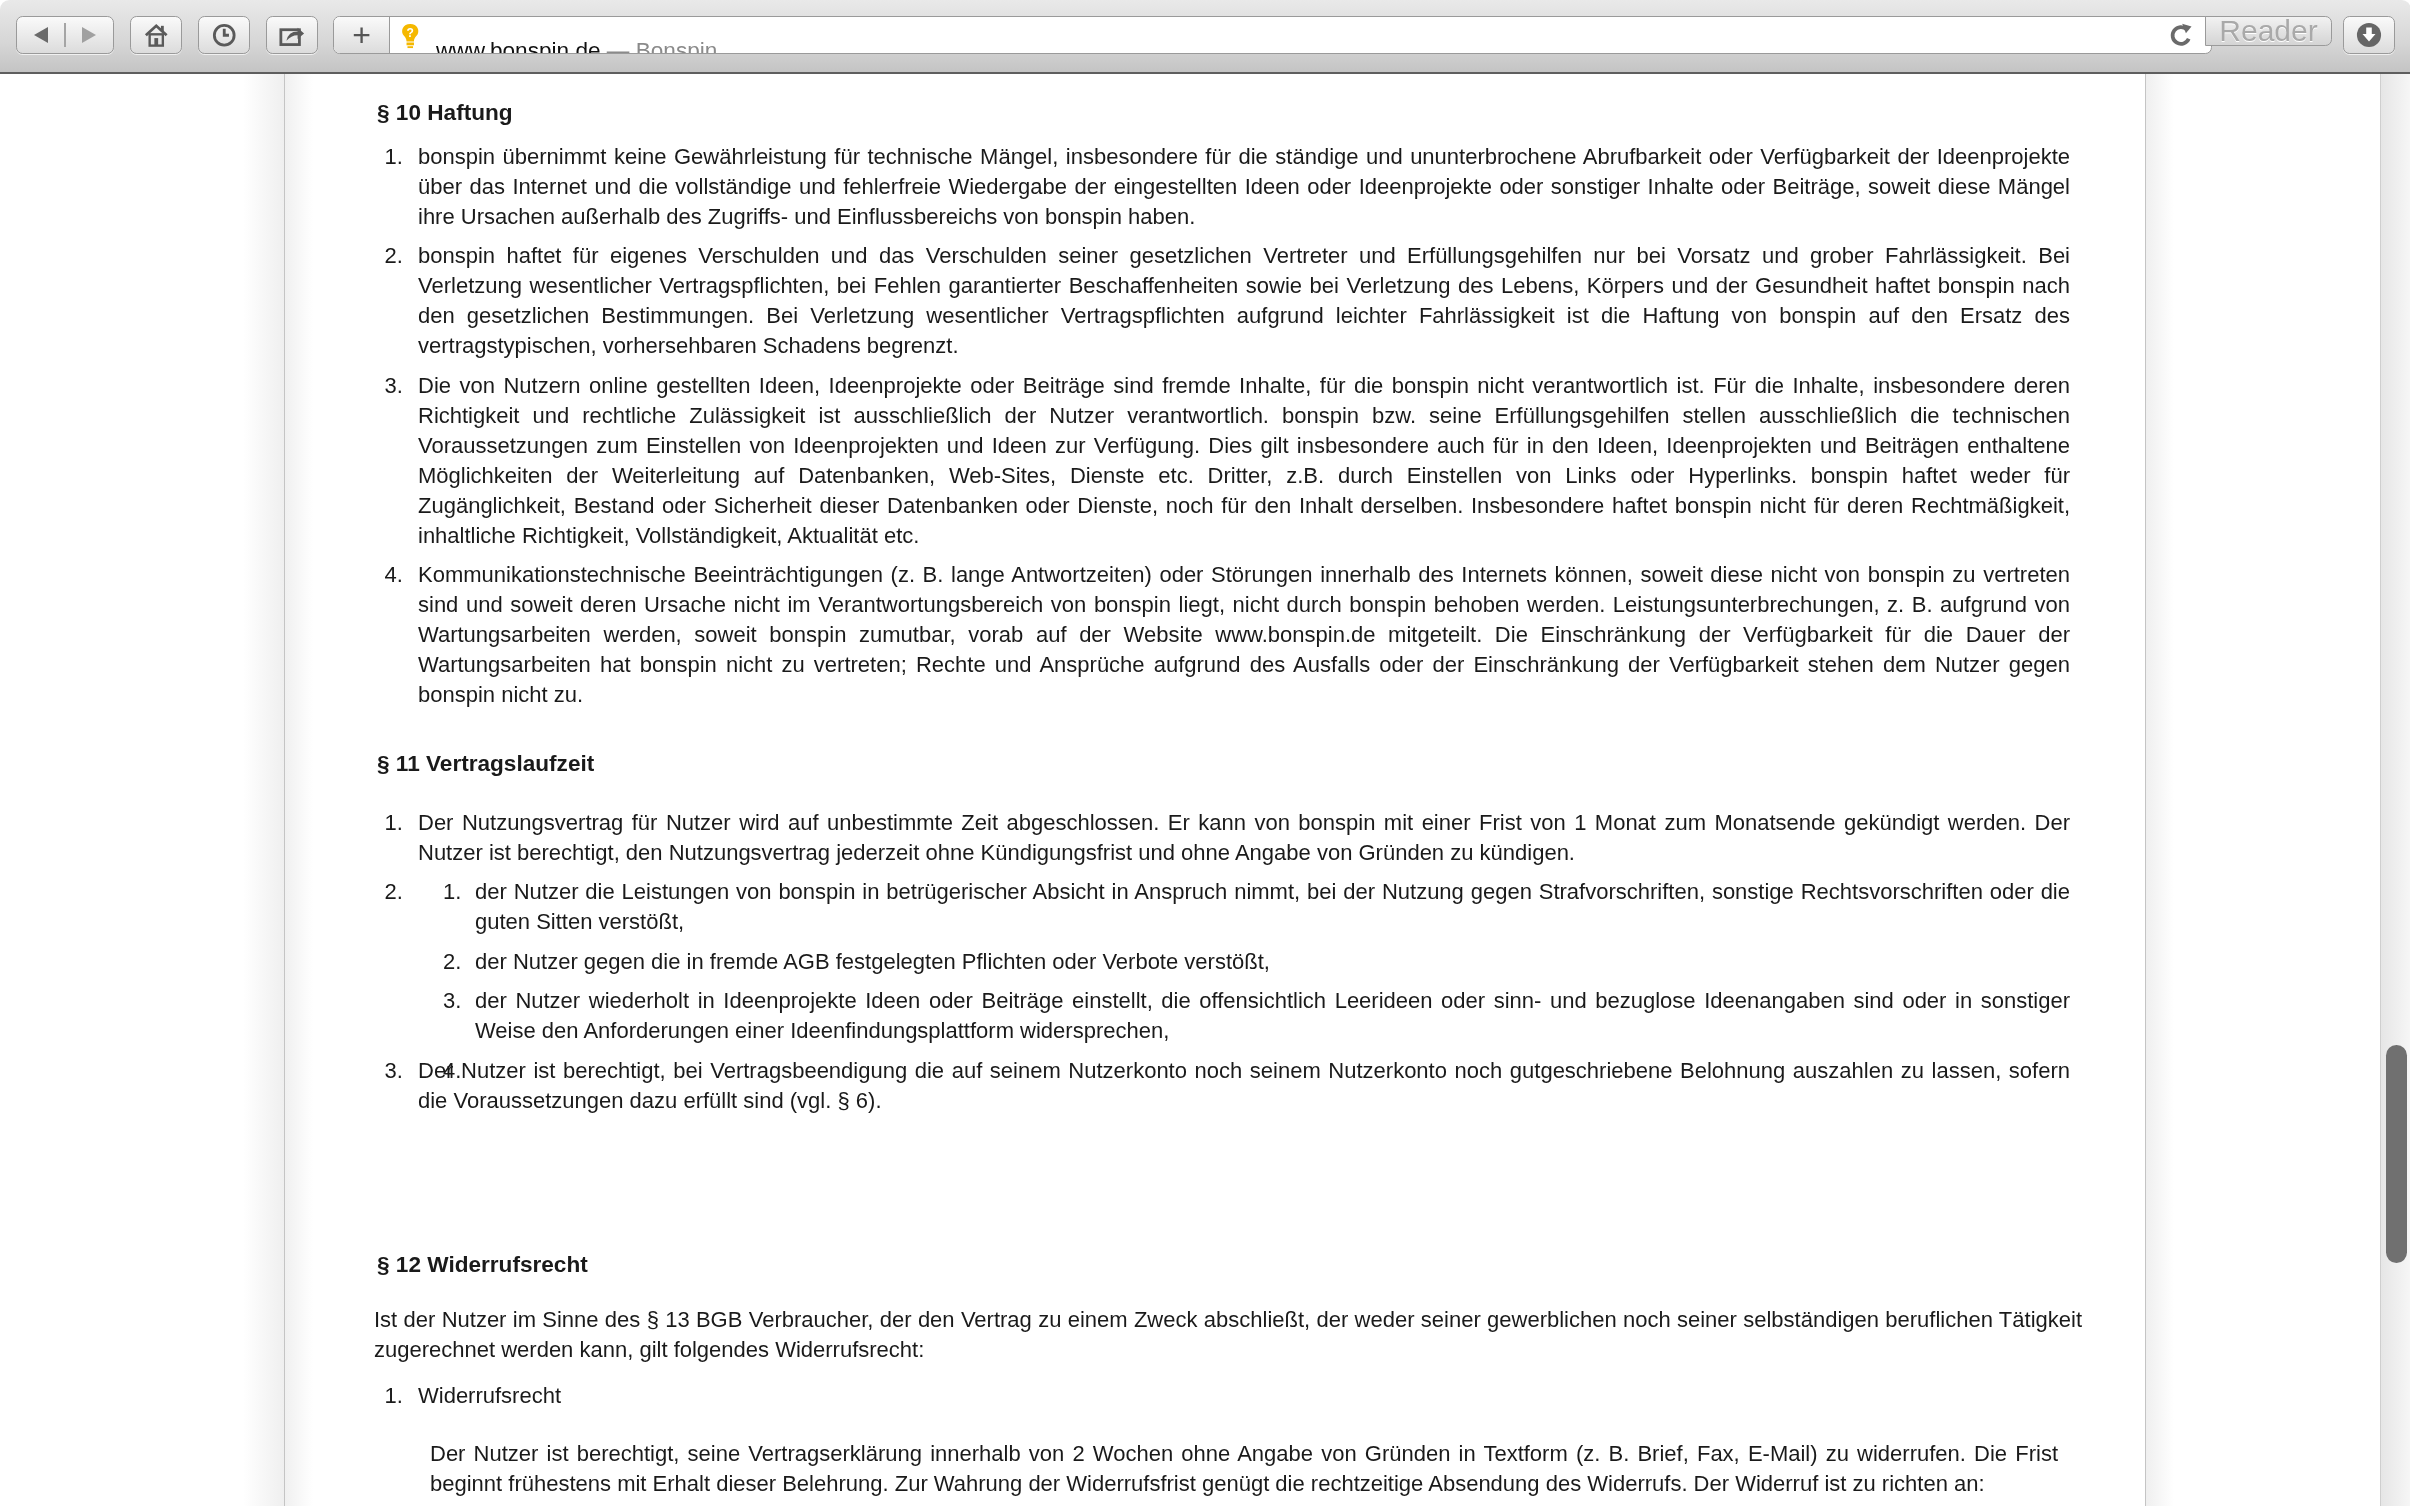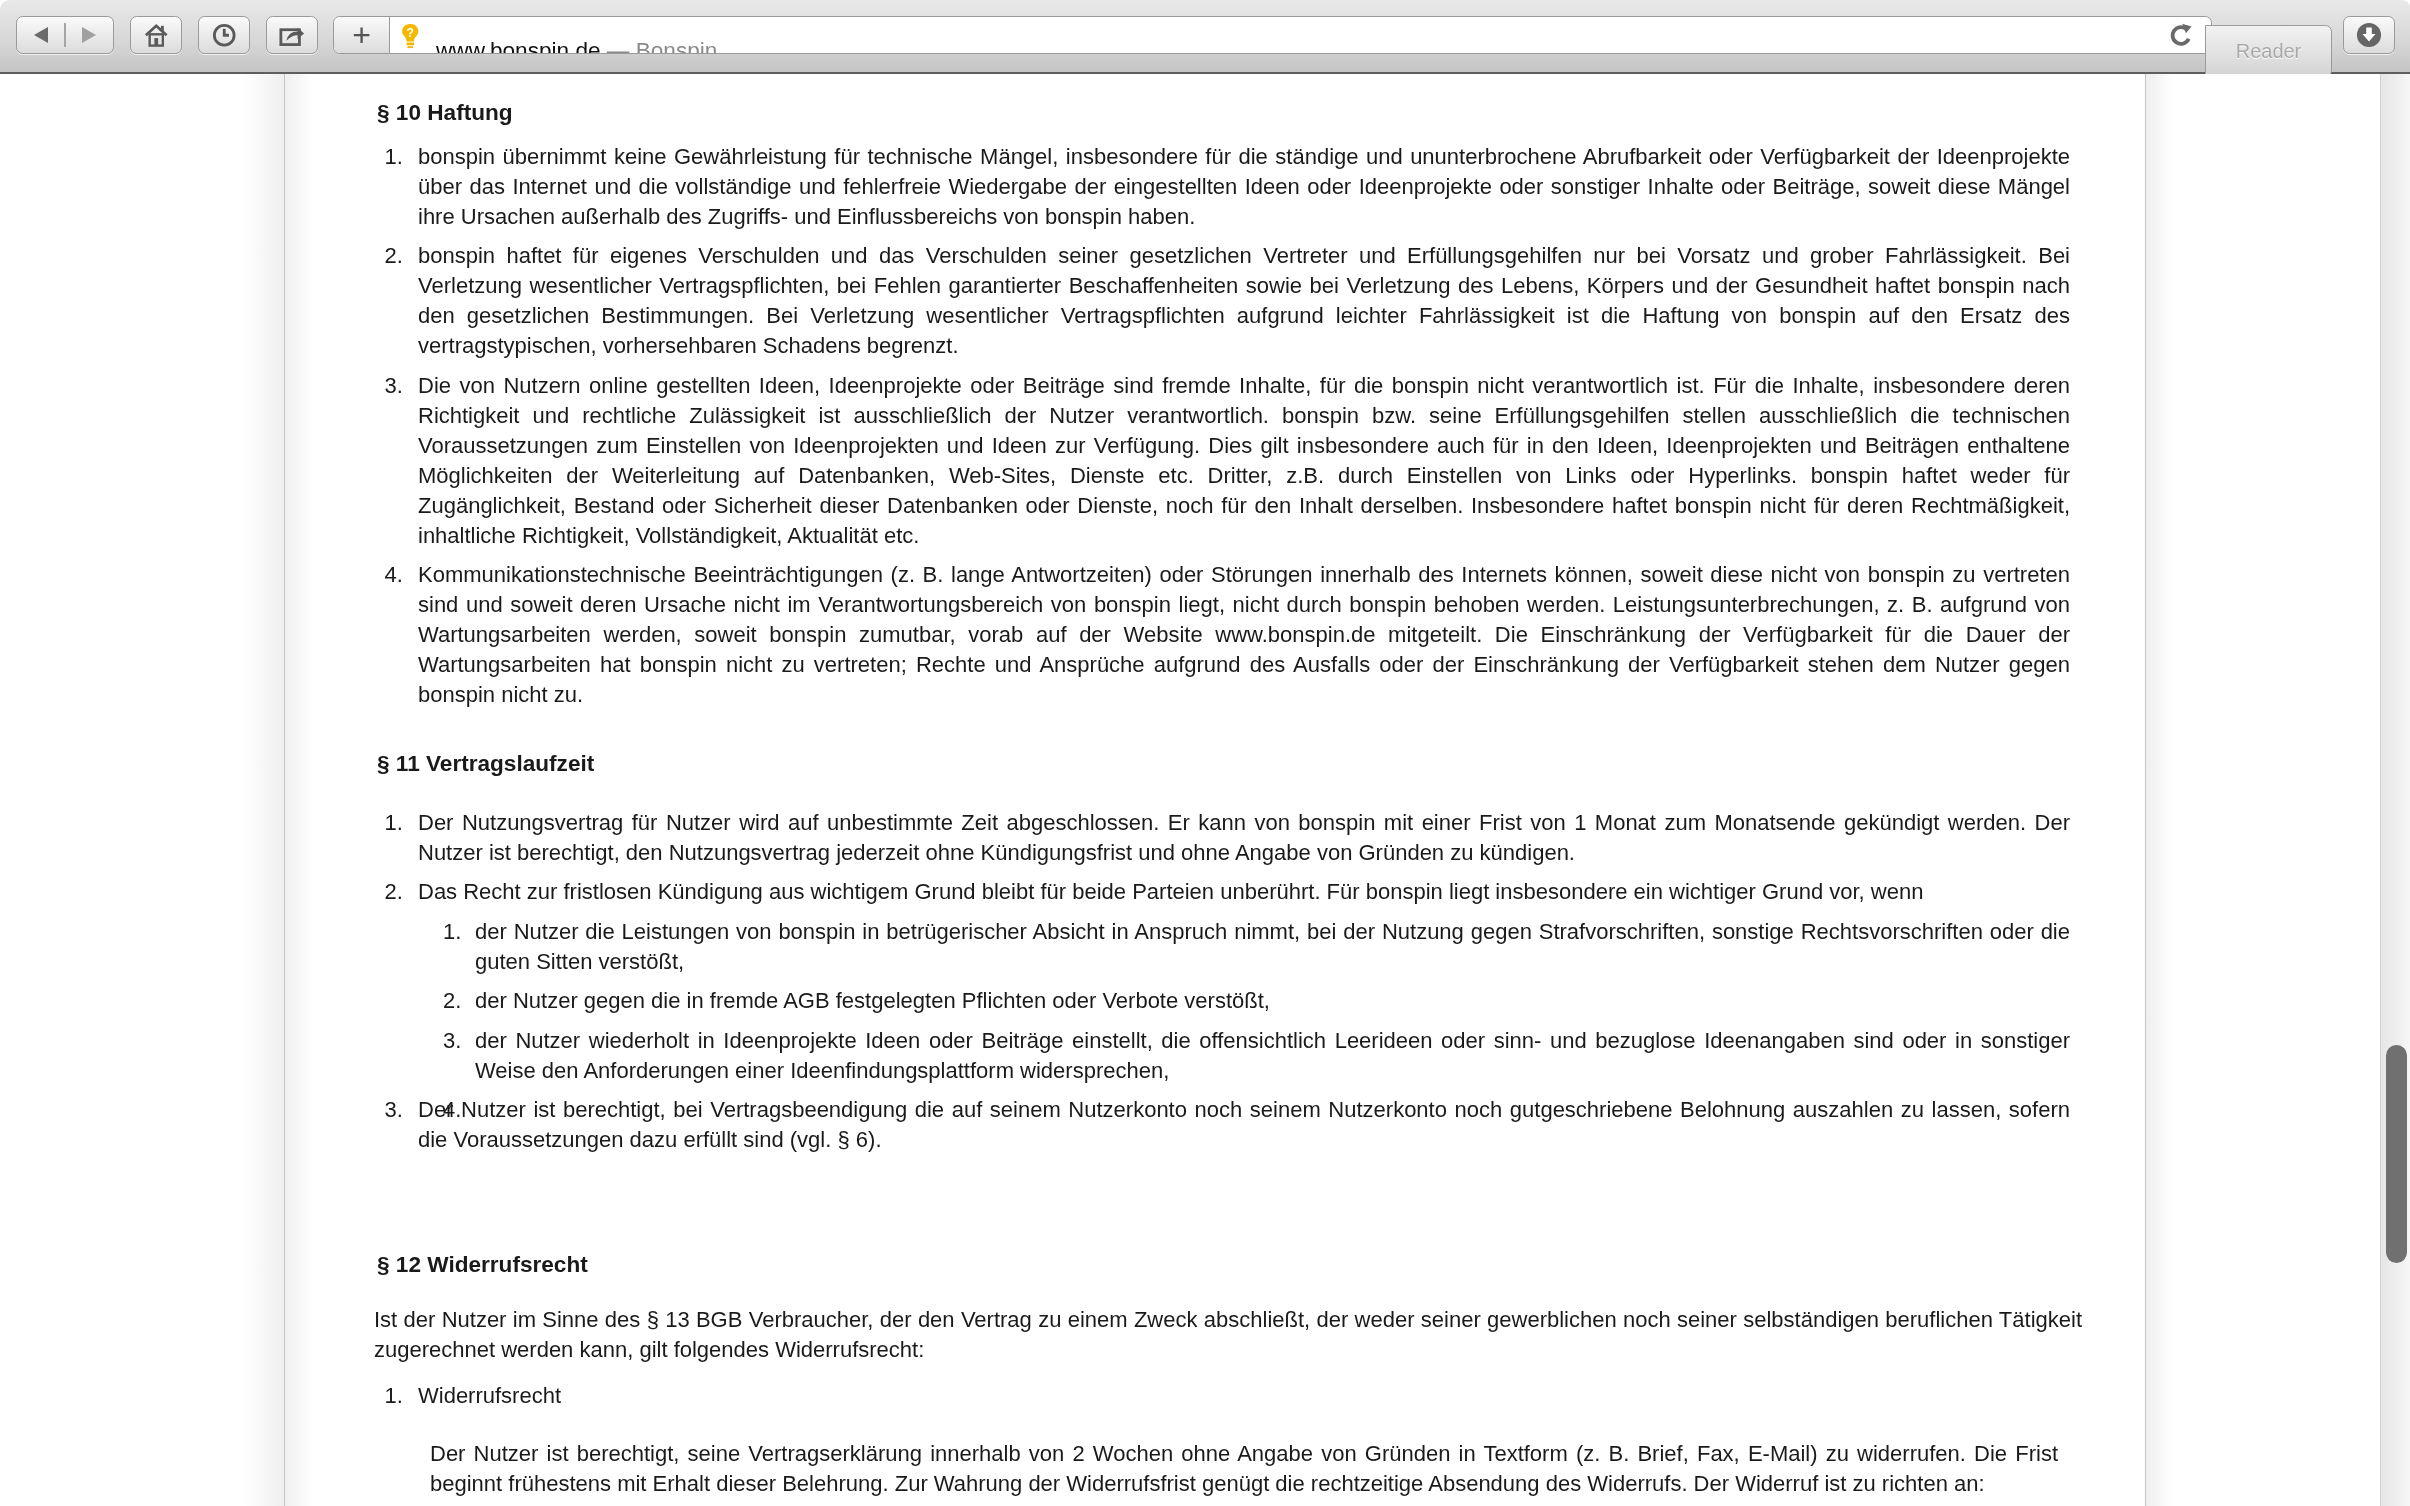--- a/index.html
+++ b/index.html
@@ -47,24 +47,24 @@
     position:absolute; left:64px; top:5.6px; width:24.5px; height:26px;
   }
   .urlbar .url-text {
     position:absolute; left:102px; top:21px; font-size:22.6px; color:#111; white-space:nowrap;
   }
   .urlbar .url-title { color:#8a8a8a; }
   .reload-icon {
     position:absolute; left:2169px; top:21px; width:24.5px; height:28px;
   }
   .reader-btn {
-    position:absolute; left:2205px; top:25px; width:127px; height:52px;
+    position:absolute; left:2205px; top:16px; width:127px; height:30px;
     background:linear-gradient(#f2f2f2, #d4d4d4);
     border:1.9px solid #9a9a9a; border-radius:0 6.6px 6.6px 0; box-sizing:border-box;
-    color:#a9a9a9; font-size:20px; display:flex; align-items:center; justify-content:center;
+    color:#a9a9a9; font-size:30px; display:flex; align-items:center; justify-content:center;
     text-shadow:0 0.9px 0 #fff;
   }
   .download-btn { left:2343px; width:52px; }
 
   
   .page-area {
     position:absolute; left:0; top:74px; width:2380px; height:1432px; background:#ffffff;
   }
   .shadow-left {
     position:absolute; left:243px; top:0; width:41px; height:100%;
@@ -210,21 +210,20 @@
   </div>
 
   <h3 style="top:660px">§ 11 Vertragslaufzeit</h3>
   <div class="list" style="top:734px">
     <div class="li">
       <span class="num">1.</span>
       <span>Der Nutzungsvertrag für Nutzer wird auf unbestimmte Zeit abgeschlossen. Er kann von bonspin mit einer Frist von 1 Monat zum Monatsende gekündigt werden. Der Nutzer ist berechtigt, den Nutzungsvertrag jederzeit ohne Kündigungsfrist und ohne Angabe von Gründen zu kündigen.</span>
     </div>
     <div class="li">
       <span class="num">2.</span>
-      <span>Das Recht zur fristlosen Kündigung aus wichtigem Grund bleibt für beide Parteien unberührt. Für bonspin liegt insbesondere ein wichtiger Grund vor, wenn</span>
     </div>
     <div class="sub">
       <span class="num">1.</span>
       <span>der Nutzer die Leistungen von bonspin in betrügerischer Absicht in Anspruch nimmt, bei der Nutzung gegen Strafvorschriften, sonstige Rechtsvorschriften oder die guten Sitten verstößt,</span>
     </div>
     <div class="sub">
       <span class="num">2.</span>
       <span>der Nutzer gegen die in fremde AGB festgelegten Pflichten oder Verbote verstößt,</span>
     </div>
     <div class="sub">

